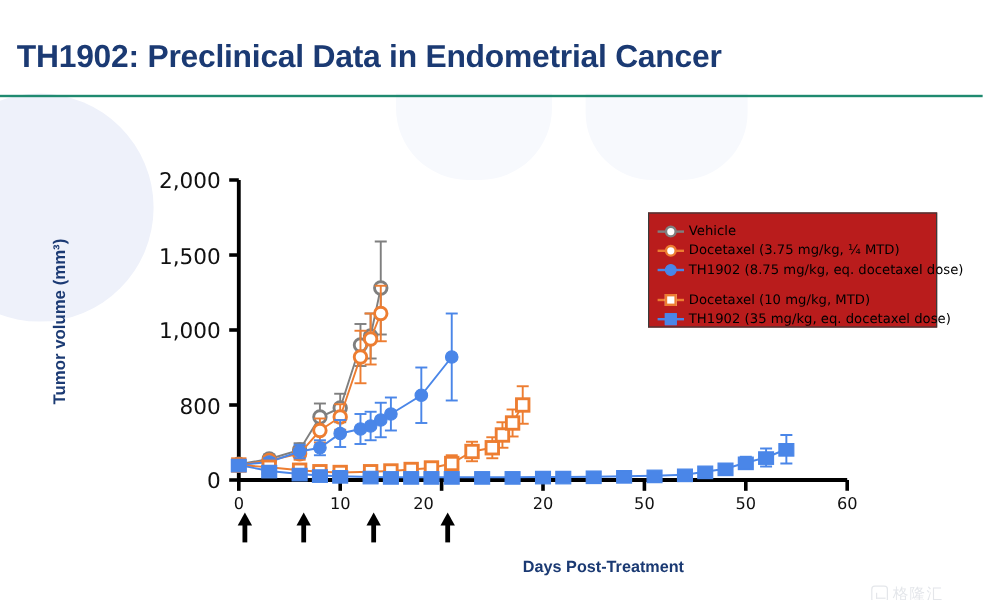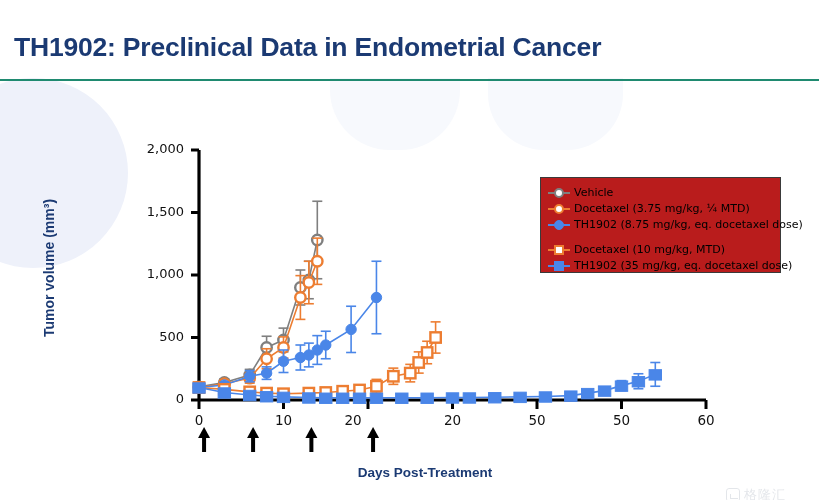--- a/index.html
+++ b/index.html
@@ -24,24 +24,24 @@
     color:#1b3a73;letter-spacing:-0.2px;white-space:nowrap;}
   .headrule{position:absolute;left:0;top:59px;width:819px;height:2px;background:#1f8a70;}
 
   
   #chart{position:absolute;left:0;top:60px;width:819px;height:440px;}
   .plot{position:absolute;left:0;top:0;width:819px;height:440px;}
 
   .ylabel{position:absolute;left:-46px;top:180px;width:190px;text-align:center;
     transform:rotate(-90deg);transform-origin:center center;
     font-size:14px;font-weight:bold;color:#1b3a73;}
-  .xlabel{position:absolute;left:280px;top:385px;width:290px;text-align:center;
+  .xlabel{position:absolute;left:280px;top:385px;width:290px;text-align:right;
     font-size:13.5px;font-weight:bold;color:#1b3a73;}
 
-  .ytick-lab{position:absolute;text-align:right;font-size:13px;color:#111;
+  .ytick-lab{position:absolute;text-align:right;font-size:18px;color:#111;
     width:64px;font-family:"DejaVu Sans", sans-serif;}
   .xtick-lab{position:absolute;text-align:center;font-size:13.5px;color:#111;
     width:40px;font-family:"DejaVu Sans", sans-serif;}
 
   
   .legend{position:absolute;left:540px;top:97px;width:241px;height:96px;
     border:1px solid #3a3a3a;background:#b91c1c;box-sizing:border-box;padding:7px 6px 6px 7px;}
   .lg-row{display:flex;align-items:center;height:15px;margin-bottom:1px;}
   .lg-row.gap{margin-top:10px;}
   .lg-mark{width:22px;height:14px;position:relative;flex:0 0 22px;margin-right:4px;}
@@ -390,21 +390,21 @@
         </g>
       </svg>
 
     <div class="ylabel">
       <span>Tumor volume (mm³)</span>
     </div>
     <div class="xlabel">Days Post-Treatment</div>
 
     <div id="yticklabs">
         <div class="ytick-lab" style="left: 120px; top: 311px;">0</div>
-        <div class="ytick-lab" style="left: 120px; top: 248.5px;">500</div>
+        <div class="ytick-lab" style="left: 120px; top: 248.5px;">800</div>
         <div class="ytick-lab" style="left: 120px; top: 186px;">1,000</div>
         <div class="ytick-lab" style="left: 120px; top: 123.5px;">1,500</div>
         <div class="ytick-lab" style="left: 120px; top: 61px;">2,000</div>
       </div>
     <div id="xticklabs">
         <div class="xtick-lab" style="left: 179px; top: 332px;">0</div>
         <div class="xtick-lab" style="left: 263.5px; top: 332px;">10</div>
         <div class="xtick-lab" style="left: 333px; top: 332px;">20</div>
         <div class="xtick-lab" style="left: 432.5px; top: 332px;">20</div>
         <div class="xtick-lab" style="left: 517px; top: 332px;">50</div>

